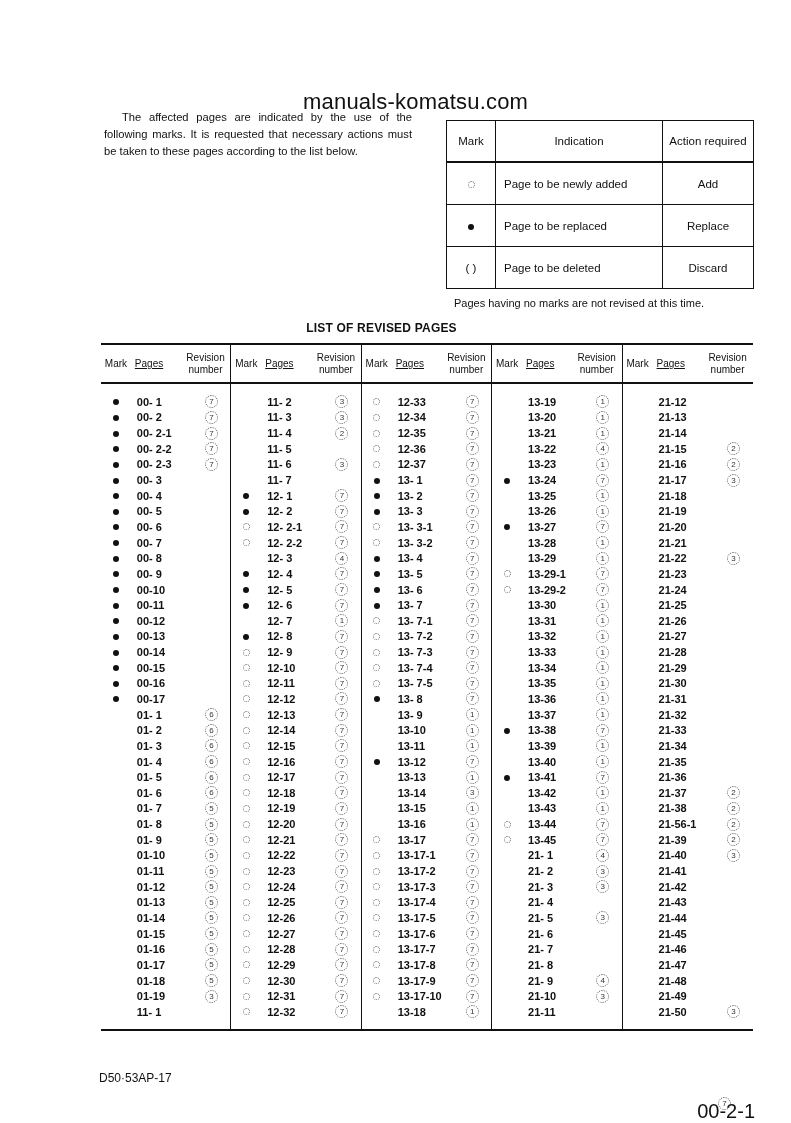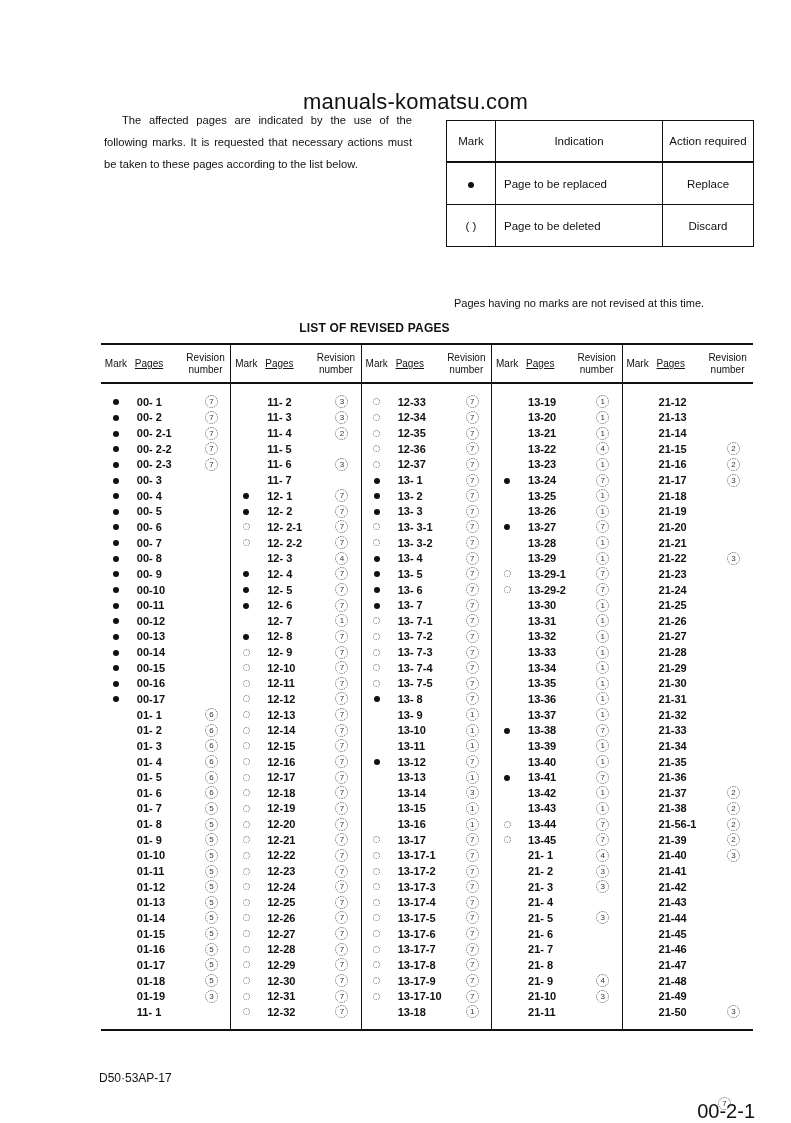--- a/index.html
+++ b/index.html
@@ -1,29 +1,29 @@
 <!DOCTYPE html>
 <html><head>
 <meta charset="utf-8">
 <style>
   html, body { margin: 0; padding: 0; background: #ffffff; }
   body { width: 791px; height: 1123px; position: relative; overflow: hidden; font-family: "Liberation Sans", sans-serif; color: #111; }
   .watermark { position: absolute; left: 303px; top: 89px; font-size: 22px; color: #111; letter-spacing: 0.2px; }
-  .intro { position: absolute; left: 104px; top: 109px; width: 308px; font-size: 11.2px; line-height: 22px; text-align: justify; }
+  .intro { position: absolute; left: 104px; top: 109px; width: 308px; font-size: 11.2px; line-height: 17px; text-align: justify; }
   .intro p { margin: 0; text-indent: 18px; }
   .legend { position: absolute; left: 446px; top: 120px; width: 308px; border-collapse: collapse; font-size: 11.5px; }
   .legend td, .legend th { border: 1px solid #111; text-align: center; padding: 0; font-weight: normal; }
   .legend th { height: 40px; border-bottom: 2px solid #111; }
   .legend td { height: 41px; }
   .legend .c-mark { width: 48px; }
   .legend .c-ind { width: 158px; text-align: left; padding-left: 8px; }
   .legend td.c-ind { text-align: left; }
   .legend th.c-ind { text-align: center; padding-left: 0; }
   .note { position: absolute; left: 446px; top: 297px; font-size: 11px; margin-left: 8px; }
-  .list-title { position: absolute; left: 9px; width: 659px; top: 321px; text-align: center; font-size: 12px; font-weight: bold; letter-spacing: 0.2px; }
+  .list-title { position: absolute; left: 16px; width: 659px; top: 321px; text-align: center; font-size: 12px; font-weight: bold; letter-spacing: 0.2px; }
   .list-title span { position: relative; left: 36px; }
   .tbl { position: absolute; left: 101px; top: 343px; width: 652px; height: 684px; border-top: 2px solid #111; border-bottom: 2px solid #111; display: flex; }
   .col { width: 130.4px; box-sizing: border-box; border-right: 1px solid #111; }
   .col:last-child { border-right: none; }
   .col-head { display: flex; align-items: center; height: 37px; border-bottom: 2px solid #111; font-size: 10px; }
   .col-head .h-mark { width: 30px; text-align: center; }
   .col-head .h-pages { width: 46px; text-align: left; padding-left: 4px; text-decoration: underline; }
   .col-head .h-rev { width: 50px; text-align: center; line-height: 12px; }
   .rows { padding-top: 10px; }
   .row { display: flex; align-items: center; height: 15.65px; font-size: 11px; }
@@ -47,20 +47,25 @@
 </div>
 
 <table class="legend">
   <tbody>
       <tr>
     <th class="c-mark">Mark</th>
     <th class="c-ind">Indication</th>
     <th>Action required</th>
   </tr>
   <tr>
+    <td class="c-mark"><span class="mk-open"></span></td>
+    <td class="c-ind">Page to be newly added</td>
+    <td>Add</td>
+  </tr>
+  <tr>
     <td class="c-mark"><span class="mk-filled"></span></td>
     <td class="c-ind">Page to be replaced</td>
     <td>Replace</td>
   </tr>
   <tr>
     <td class="c-mark">( )</td>
     <td class="c-ind">Page to be deleted</td>
     <td>Discard</td>
   </tr>
 </tbody>

